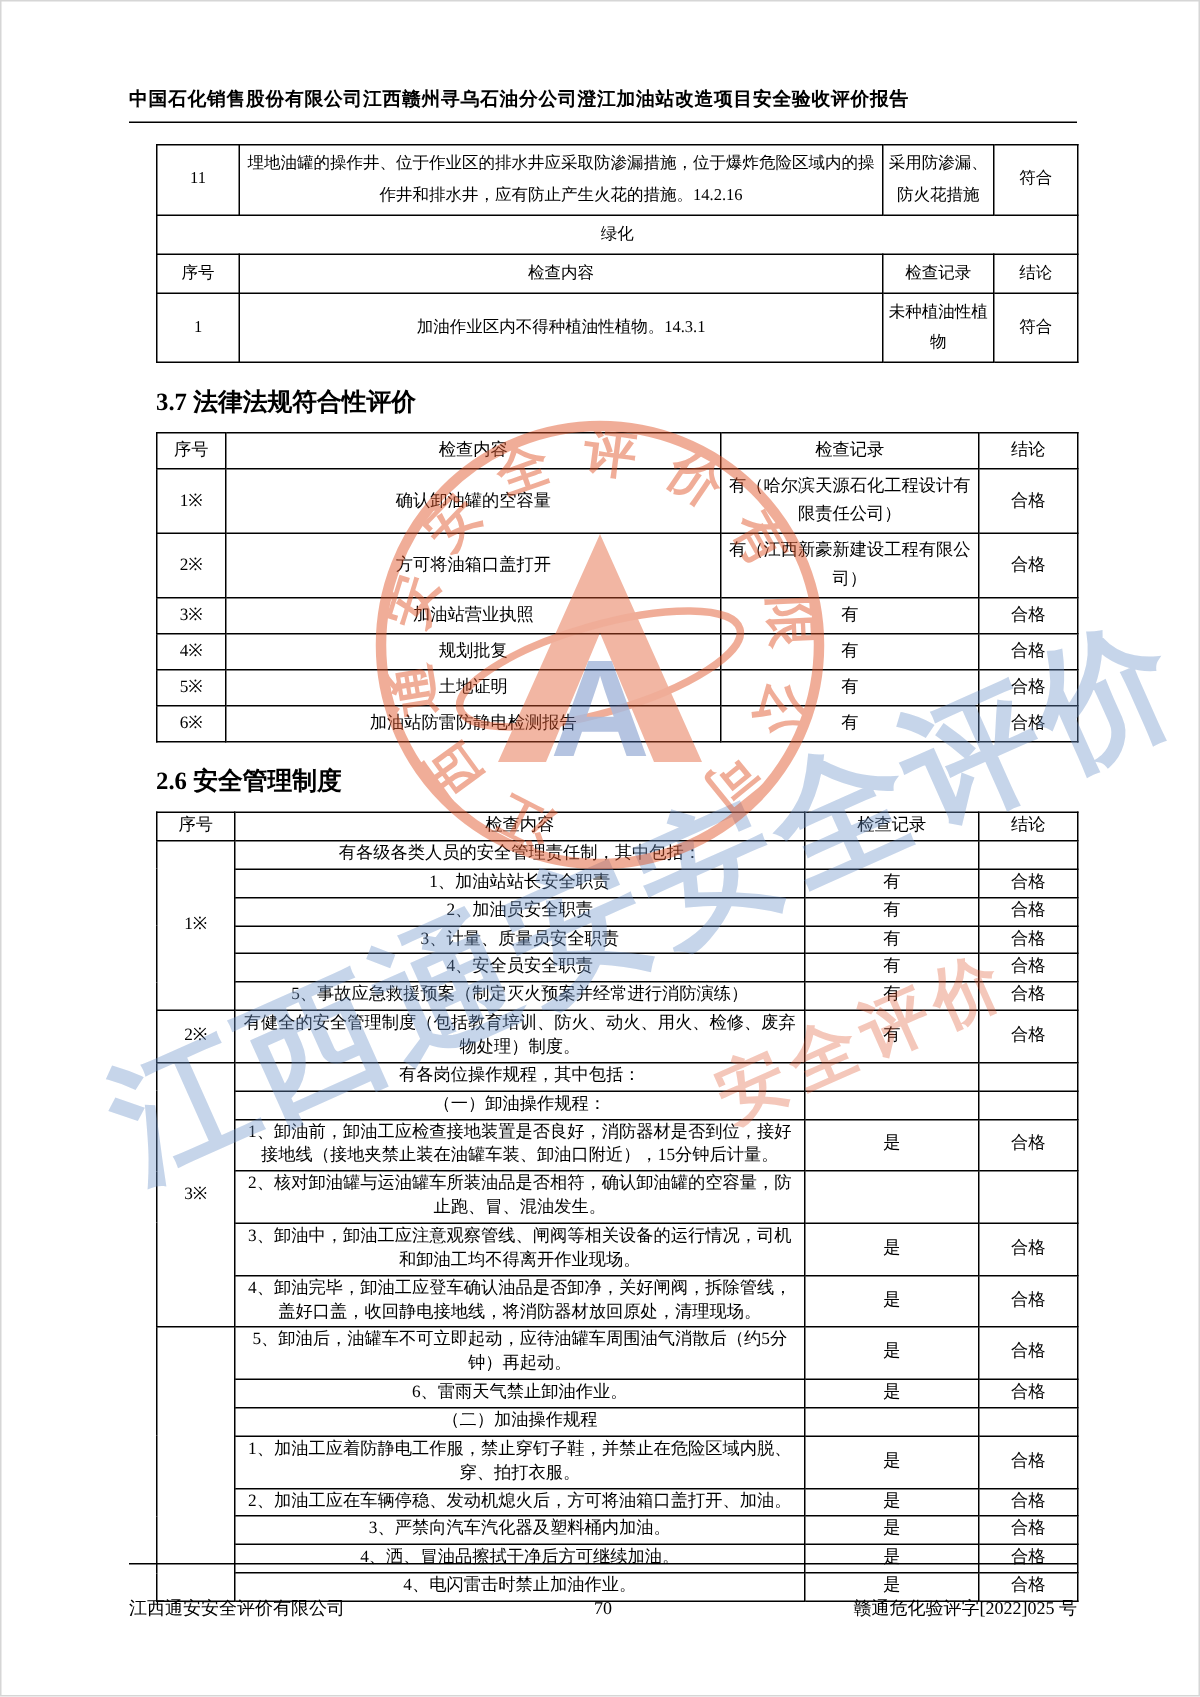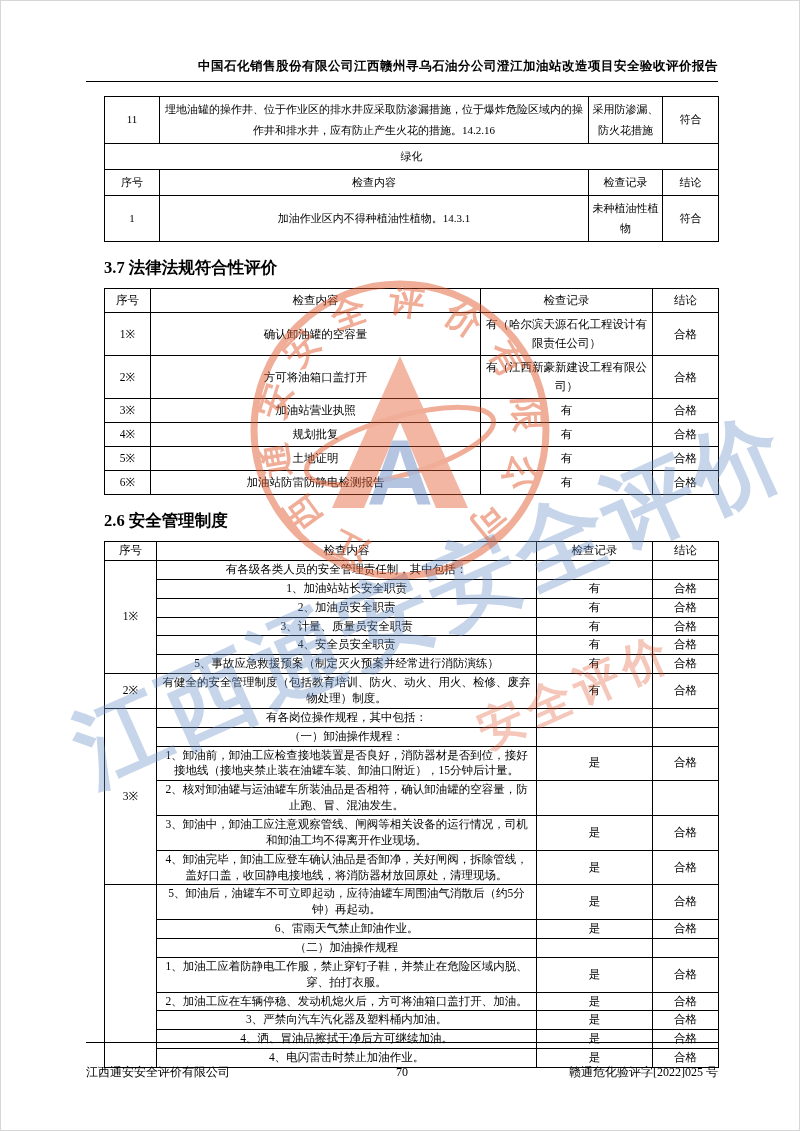--- a/index.html
+++ b/index.html
@@ -3,21 +3,21 @@
 <meta charset="utf-8">
 <style>
   html,body{margin:0;padding:0;}
   body{
     width:800px;height:1131px;position:relative;background:#ffffff;
     font-family:"Liberation Serif","DejaVu Serif",serif;color:#000;
     overflow:hidden;box-shadow:inset 0 0 0 1px #d6d6d6;
   }
   .content{position:absolute;left:86px;top:58px;width:632px;z-index:1;}
   .doc-header{border-bottom:1px solid #000;padding-bottom:6px;}
-  .doc-title{text-align:right;font-weight:bold;font-size:12.5px;letter-spacing:0.5px;}
+  .doc-title{text-align:left;font-weight:bold;font-size:12.5px;letter-spacing:0.5px;}
   .sec-title{font-size:16.5px;font-weight:bold;margin:15px 0 9px 18px;}
   table.t{border-collapse:collapse;width:614px;margin-left:18px;table-layout:fixed;}
   table.t td{border:1px solid #000;vertical-align:middle;word-break:break-all;}
   .c{text-align:center;}
   .l{text-align:center;}
   .b{font-weight:normal;}
   .top-table{margin-top:14px;}
   .top-table td{font-size:11px;line-height:1.9;padding:2px 3px;}
   .t37 td{font-size:11.5px;line-height:1.65;padding:2px 5px;}
   .t38 td{font-size:11.5px;line-height:1.38;padding:1px 4px;}

